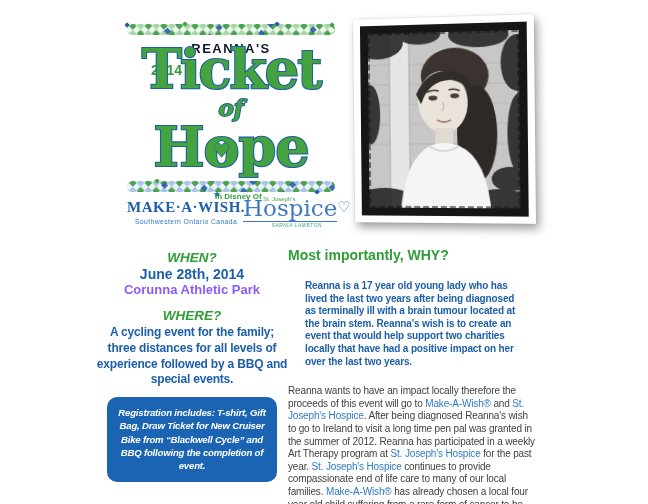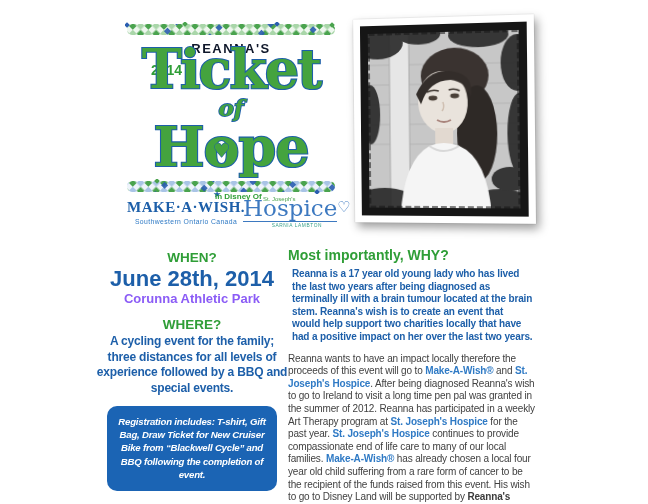--- a/index.html
+++ b/index.html
@@ -37,34 +37,34 @@
   .hospice-region{font-size:4.8px;color:#3aa08a;letter-spacing:.6px;text-align:center;margin-top:1px;}
 
   
   .photo-frame{position:absolute;left:352px;top:17px;width:182px;height:206px;background:#ffffff;
     padding:7px;box-sizing:border-box;transform:perspective(650px) rotateY(-7deg) rotate(-0.6deg);
     box-shadow:3px 5px 9px rgba(0,0,0,.38),0 0 1px rgba(0,0,0,.3);}
   .photo-frame svg{display:block;width:100%;height:100%;}
 
   
   .col-left{position:absolute;left:96px;top:250px;width:192px;text-align:center;}
-  .h-green{color:#2f9e37;font-weight:bold;font-size:13.5px;margin:0 0 2px 0;}
+  .h-green{color:#2f9e37;font-weight:bold;font-size:13.5px;margin:0 0 2px 0;font-style:italic;}
   .mt{margin-top:11px;}
-  .d-date{color:#1d5fa9;font-weight:bold;font-size:22px;line-height:1.1;}
+  .d-date{color:#1d5fa9;font-weight:bold;font-size:14px;line-height:1.1;}
   .d-time{color:#1d5fa9;font-weight:bold;font-size:12.5px;margin-top:2px;}
   .d-loc{color:#8b5cf6;font-weight:bold;font-size:13px;}
   .d-what{color:#1d5fa9;font-weight:bold;font-size:12px;line-height:1.3;letter-spacing:-.2px;}
   .reg-box{margin:9px auto 0;width:152px;background:#1b64b4;border-radius:10px;padding:9px 9px;
     color:#ffffff;font-weight:bold;font-style:italic;font-size:9.6px;line-height:1.4;letter-spacing:-.2px;}
 
   .col-right{position:absolute;left:288px;top:247px;width:249px;}
   .why-heading{color:#2f9e37;font-weight:bold;font-size:14px;margin:0 0 5px 0;}
-  .why-intro{color:#1d5fa9;font-weight:bold;font-size:10px;line-height:1.26;letter-spacing:-.15px;margin:4px;}
+  .why-intro{color:#1d5fa9;font-weight:bold;font-size:10px;line-height:1.26;letter-spacing:-.15px;margin:17px;}
   .why-body{color:#414141;font-size:10px;line-height:1.26;letter-spacing:-.15px;margin:9px 0 0 0;}
-  .seg-link{color:#2f7ac5;font-weight:bold;}
+  .seg-link{color:#2f7ac5;font-weight:normal;}
   .seg-strong{color:#3c3c3c;font-weight:bold;}
 </style>
 </head>
 <body>
 
 <div class="flyer">
 
   <svg class="band band-top" viewBox="0 0 212 15">
     <defs>
       <pattern id="chkA" width="11" height="11" patternUnits="userSpaceOnUse" patternTransform="rotate(45)">

